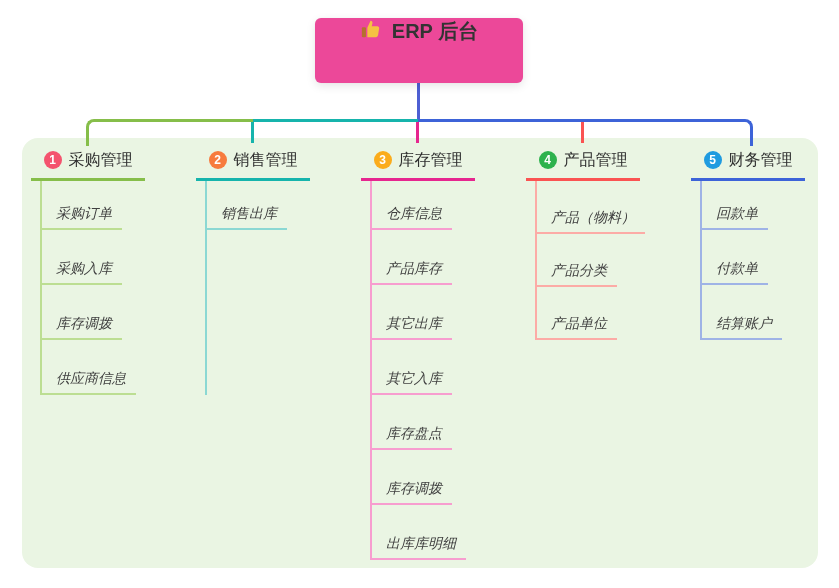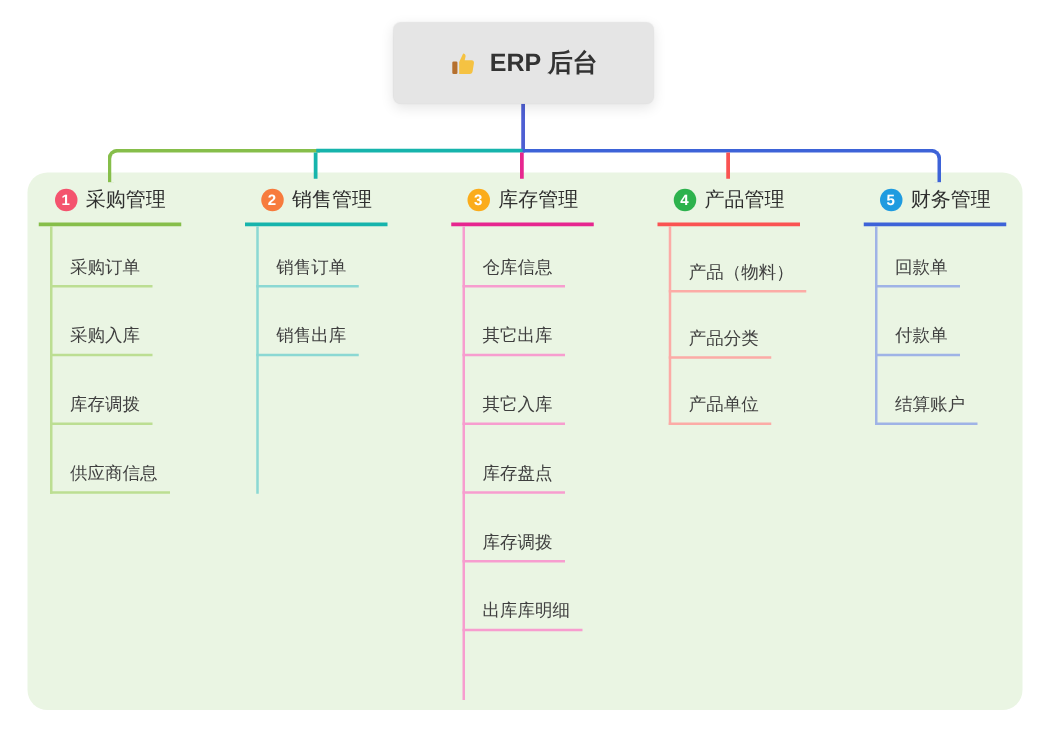--- a/index.html
+++ b/index.html
@@ -8,23 +8,23 @@
     font-family:"Liberation Sans","DejaVu Sans",sans-serif;color:#333;
     background:#ffffff;
   }
   .panel{
     position:absolute;left:22px;top:138px;width:796px;height:430px;
     background:#EAF5E3;border-radius:16px;
   }
   
   .root-card{
     position:absolute;left:315px;top:18px;width:208px;height:65px;
-    background:#e5e5e5;border-radius:6px;
+    background:#ec4899;border-radius:6px;
     box-shadow:0 3px 10px rgba(0,0,0,.10),0 0 1px rgba(0,0,0,.08);
-    display:flex;align-items:center;justify-content:center;gap:10px;
+    display:flex;align-items:flex-start;justify-content:center;gap:10px;
     font-size:20px;font-weight:600;color:#333;
   }
   .thumb{width:22px;height:22px;flex:0 0 auto;}
   
   .cline{position:absolute;}
   .root-line{left:417px;top:83px;width:3px;height:39px;background:#4E5FD3;}
   .bus-left{left:86px;top:119px;width:167px;height:24px;
     border-left:3px solid #86BE4A;border-top:3px solid #86BE4A;border-top-left-radius:8px;}
   .bus-teal{left:253px;top:119px;width:165px;height:3px;background:#16B4AC;}
   .drop-teal{left:251px;top:122px;width:3px;height:21px;background:#16B4AC;}
@@ -40,21 +40,21 @@
     font-size:16px;font-weight:500;color:#2f2f2f;white-space:nowrap;
   }
   .badge{
     width:18px;height:18px;border-radius:50%;flex:0 0 auto;
     color:#fff;font-size:12px;font-weight:bold;line-height:18px;text-align:center;
   }
   .vline{position:absolute;left:9px;top:33px;width:2px;}
   .kids{margin-left:9px;display:flex;flex-direction:column;align-items:flex-start;}
   .kid{
     margin-top:30px;padding:0 10px 7px 16px;border-bottom:2px solid #be185d;
-    font-size:14px;line-height:16px;color:#3f3f3f;white-space:nowrap;
+    font-size:14px;line-height:16px;color:#3f3f3f;white-space:nowrap;font-style:italic;
   }
   .kid:first-child{margin-top:24px;}
   
   .b1{left:31px;}  .b1 .hdr{border-color:#86BE4A;} .b1 .badge{background:#F4536E;}
   .b1 .vline{background:#BCDE92;height:214px;} .b1 .kid{border-color:#BCDE92;}
   .b2{left:196px;} .b2 .hdr{border-color:#16B4AC;} .b2 .badge{background:#F77B3D;}
   .b2 .vline{background:#8BD8D3;height:214px;} .b2 .kid{border-color:#8BD8D3;}
   .b3{left:361px;} .b3 .hdr{border-color:#E6268F;} .b3 .badge{background:#FBAC1B;}
   .b3 .vline{background:#F79DCF;height:379px;} .b3 .kid{border-color:#F79DCF;}
   .b4{left:526px;} .b4 .hdr{border-color:#FA5352;} .b4 .badge{background:#2DB24D;}
@@ -99,33 +99,33 @@
     </div>
   </div>
 
   <div class="branch b2">
     <div class="hdr">
       <span class="badge">2</span>
       <span>销售管理</span>
     </div>
     <div class="vline"></div>
     <div class="kids">
-      <div class="kid">销售订单</div>
       <div class="kid">销售出库</div>
     </div>
   </div>
 
   <div class="branch b3">
     <div class="hdr">
       <span class="badge">3</span>
       <span>库存管理</span>
     </div>
     <div class="vline"></div>
     <div class="kids">
       <div class="kid">仓库信息</div>
+      <div class="kid">产品库存</div>
       <div class="kid">其它出库</div>
       <div class="kid">其它入库</div>
       <div class="kid">库存盘点</div>
       <div class="kid">库存调拨</div>
       <div class="kid">出库库明细</div>
     </div>
   </div>
 
   <div class="branch b4">
     <div class="hdr">

